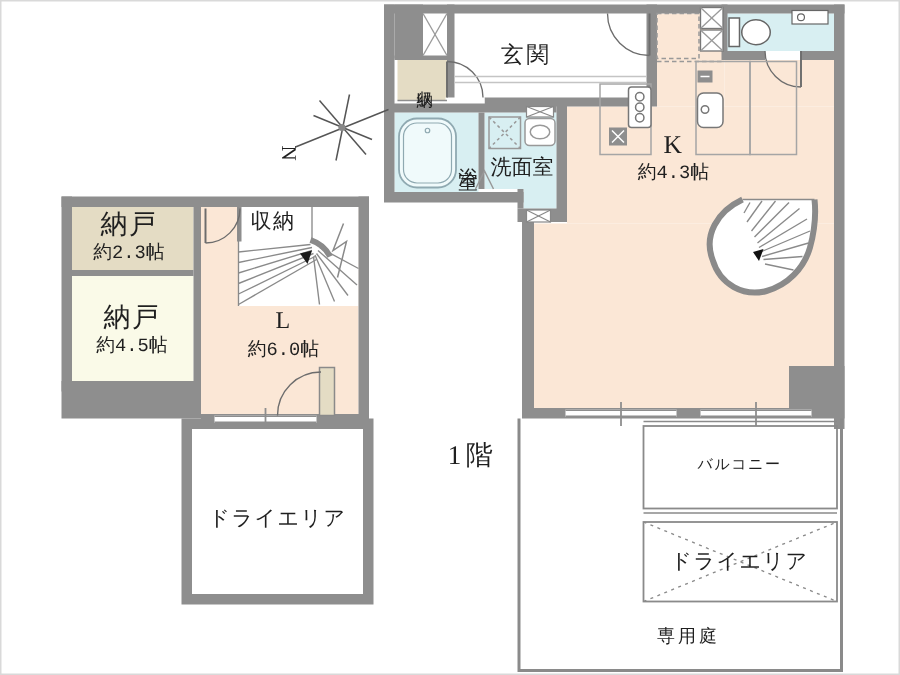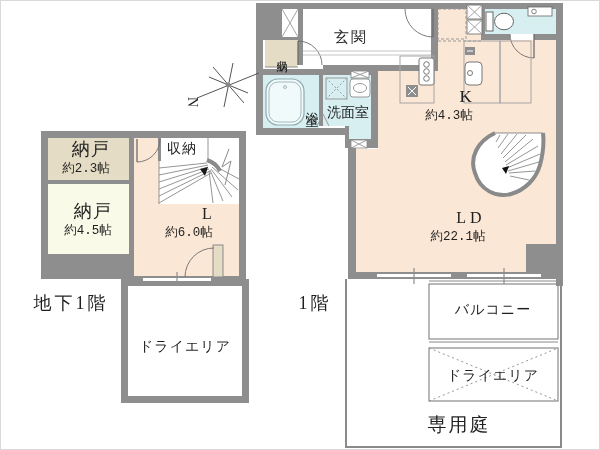--- a/index.html
+++ b/index.html
@@ -10,21 +10,21 @@
   .wall{background:var(--c-wall,#8e8e8e);}
   .peach{background:var(--c-floor_main,#fbe7d6);}
   .beige{background:var(--c-floor_storage,#e4dcc4);}
   .cream{background:var(--c-floor_storage_light,#fafae8);}
   .cyan{background:var(--c-floor_wet,#d8eff2);}
   .white{background:#fff;}
   .win{background:#fff;border-top:1.2px solid var(--c-wall,#8e8e8e);
        border-bottom:1.2px solid var(--c-wall,#8e8e8e);box-sizing:border-box;}
   svg#overlay{position:absolute;left:0;top:0;width:600px;height:450px;pointer-events:none;}
   .lbl{position:absolute;transform:translate(-50%,-50%);color:var(--c-text,#1f1f1f);
-       text-align:right;white-space:nowrap;line-height:1.3;z-index:5;}
+       text-align:center;white-space:nowrap;line-height:1.3;z-index:5;}
   .lbl .nm{font-size:18px;letter-spacing:1px;}
   .lbl .sz{font-size:12.5px;letter-spacing:0px;font-family:Liberation Mono, monospace;}
   .lbl.vert{writing-mode:vertical-rl;letter-spacing:2px;}
   .floorlbl{font-size:18px;letter-spacing:3px;}
 </style>
 </head>
 <body>
 
 <div id="stage">
 
@@ -268,32 +268,27 @@
   <div class="lbl" style="left:87px;top:219px">
     <div class="nm">納戸</div>
     <div class="sz">約4.5帖</div>
   </div>
   <div class="lbl" style="left:181px;top:148px;font-size:14px;letter-spacing:1px">収納</div>
   <div class="lbl" style="left:188px;top:222px">
     <div class="nm" style="font-size:16px">L</div>
     <div class="sz">約6.0帖</div>
   </div>
   <div class="lbl" style="left:184px;top:346px;font-size:14px;letter-spacing:1px">ドライエリア</div>
-  <div class="lbl floorlbl" style="left:70px;top:303px">地下1階</div>
 
   <div class="lbl" style="left:350px;top:37px;font-size:15px;letter-spacing:2px">玄関</div>
   <div class="lbl vert" style="left:281px;top:52px;font-size:11px">収納</div>
   <div class="lbl vert" style="left:310px;top:102px;font-size:13px">浴室</div>
   <div class="lbl" style="left:347px;top:112px;font-size:14px">洗面室</div>
   <div class="lbl" style="left:448px;top:104px">
     <div class="nm" style="font-size:17px">K</div>
     <div class="sz">約4.3帖</div>
   </div>
-  <div class="lbl" style="left:457px;top:226px">
-    <div class="nm" style="font-size:16px;letter-spacing:4px">LD</div>
-    <div class="sz">約22.1帖</div>
-  </div>
-  <div class="lbl" style="left:492px;top:309px;font-size:14px;letter-spacing:1px">バルコニー</div>
+  <div class="lbl" style="left:492px;top:309px;font-size:10px;letter-spacing:1px">バルコニー</div>
   <div class="lbl" style="left:492px;top:375px;font-size:14px;letter-spacing:1px">ドライエリア</div>
-  <div class="lbl" style="left:458px;top:424px;font-size:19px;letter-spacing:2px">専用庭</div>
+  <div class="lbl" style="left:458px;top:424px;font-size:12px;letter-spacing:2px">専用庭</div>
   <div class="lbl floorlbl" style="left:314px;top:303px">1階</div>
 
 </div>
 
 </body></html>

